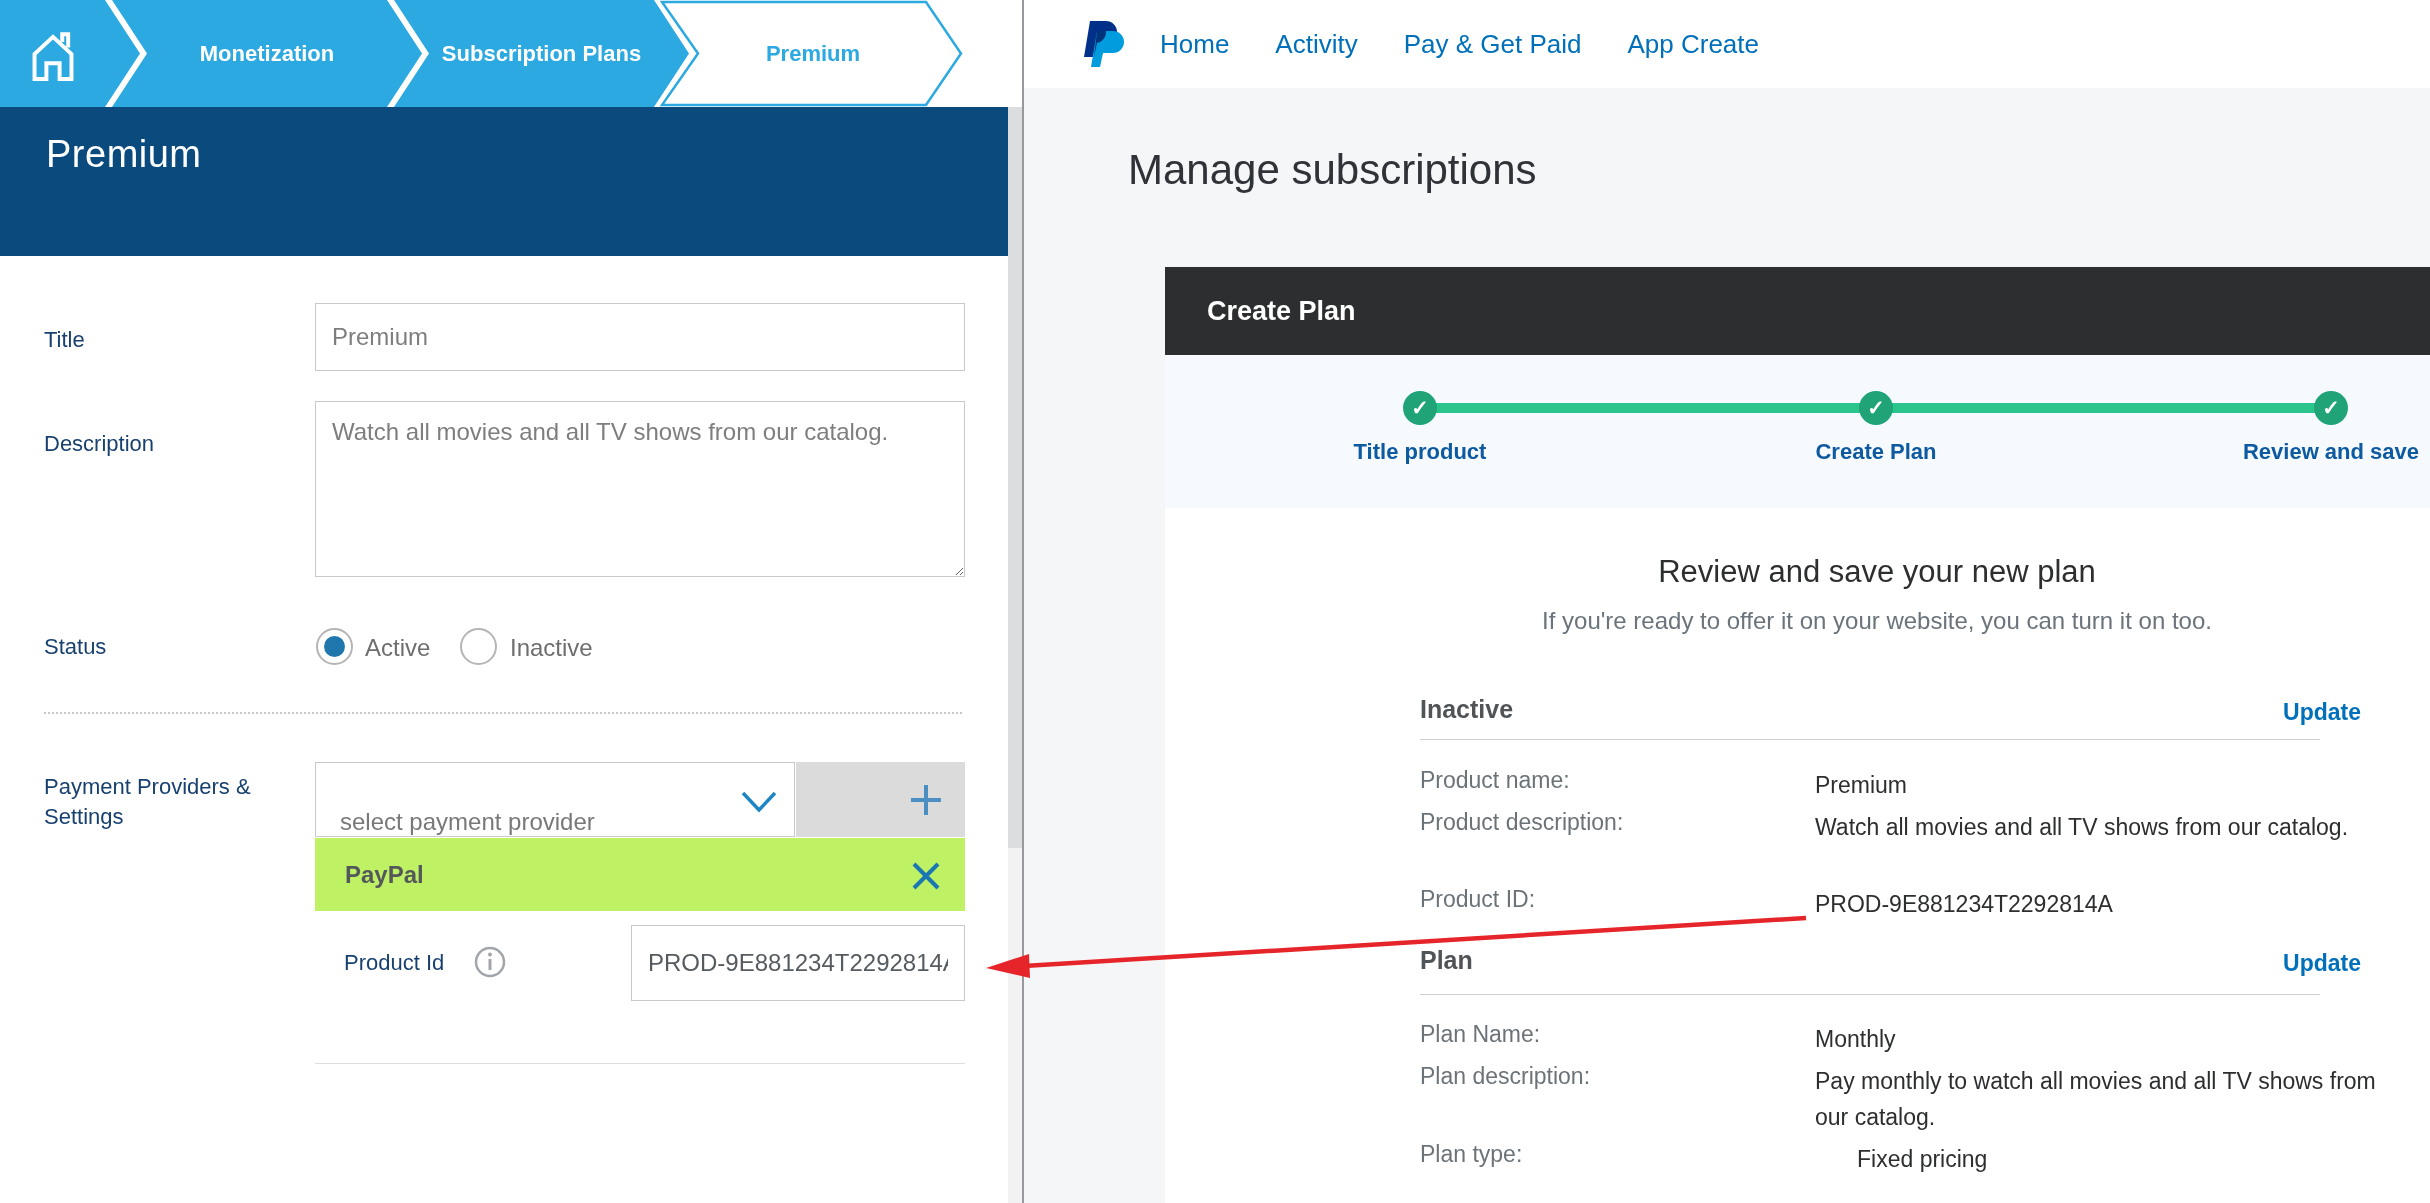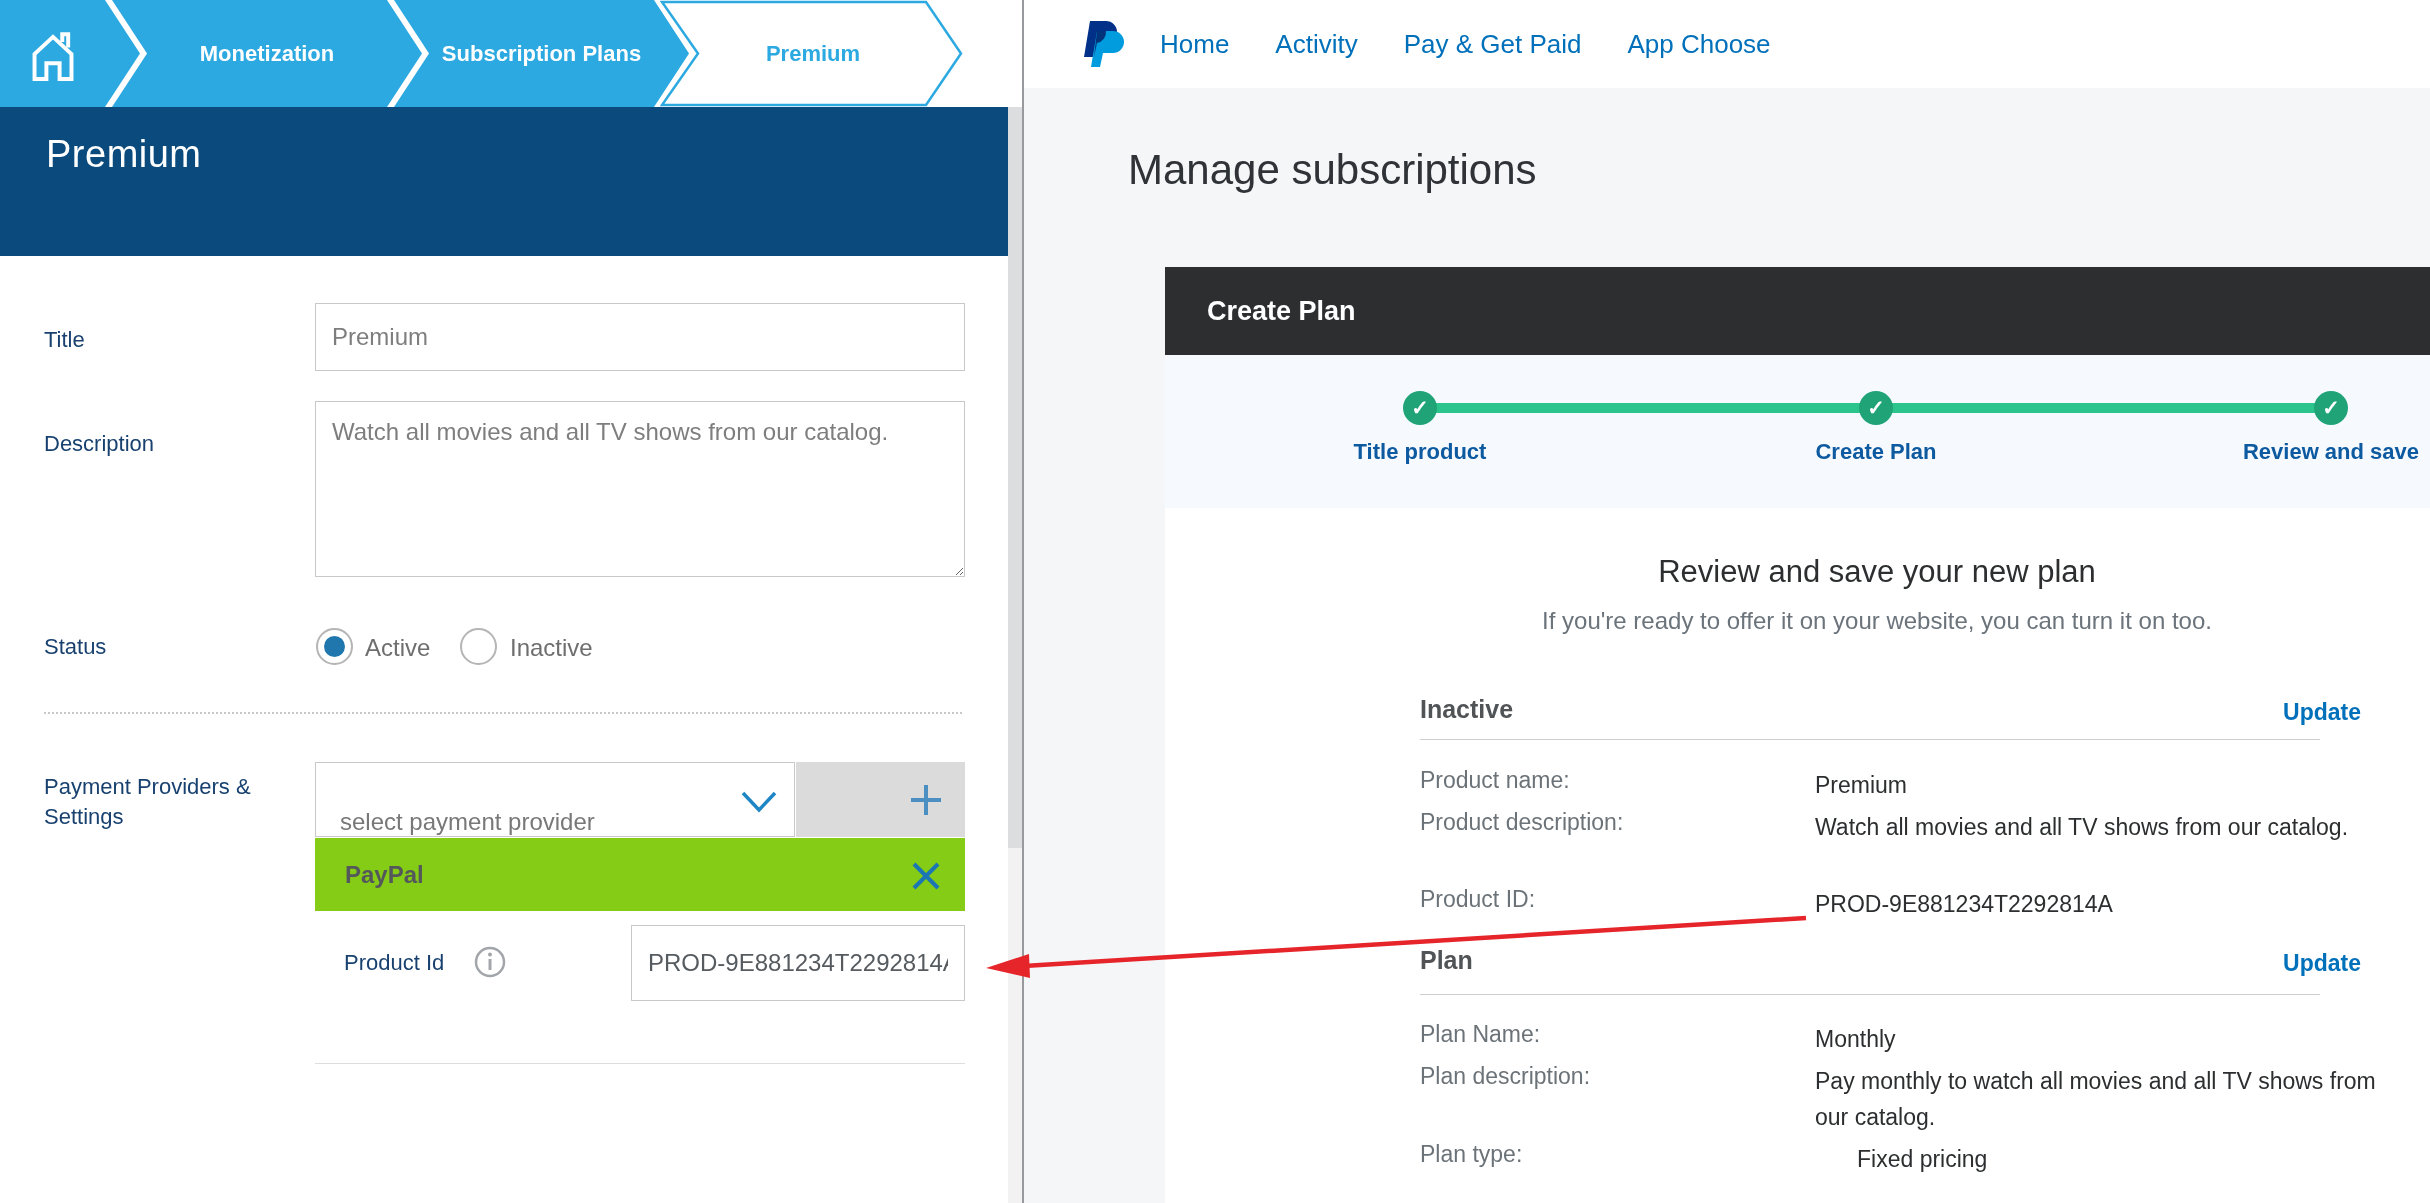--- a/index.html
+++ b/index.html
@@ -32,21 +32,21 @@
   
   .radio-outer { position:absolute; width:37px; height:37px; border:2px solid #B5B5B5; border-radius:50%; background:#fff; }
   .radio-dot { position:absolute; left:6px; top:6px; width:21px; height:21px; border-radius:50%; background:#1F77AE; }
   .radio-label { position:absolute; font-size:24px; color:#6E6E6E; }
 
   #dotted-divider { left:44px; top:712px; width:918px; height:0; border-top:2px dotted #C8C8C8; }
 
   
   #provider-select { left:315px; top:762px; width:480px; height:75px; border:1px solid #C9C9C9; background:#fff; display:flex; align-items:flex-end; padding:0 24px; font-size:24px; color:#787878; cursor:pointer; }
   #plus-box { left:796px; top:762px; width:169px; height:75px; background:#DBDBDB; }
-  #provider-row { left:315px; top:838px; width:650px; height:73px; background:#84cc16; display:flex; align-items:center; padding-left:30px; font-size:24px; font-weight:700; color:#55585B; }
+  #provider-row { left:315px; top:838px; width:650px; height:73px; background:#bef264; display:flex; align-items:center; padding-left:30px; font-size:24px; font-weight:700; color:#55585B; }
   #prodid-input { left:631px; top:925px; width:334px; height:76px; color:#565B60; }
   #bottom-divider { left:315px; top:1063px; width:650px; height:0; border-top:1px solid #DDDDDD; }
 
   
   #scroll-track { left:1008px; top:107px; width:14px; height:1096px; background:#F2F2F2; }
   #scroll-thumb { left:1008px; top:107px; width:14px; height:741px; background:#DBDDDF; }
   #split-border { left:1022px; top:0; width:2px; height:1203px; background:#97999C; }
 
   
   #pp-page { left:1024px; top:0; width:1406px; height:1203px; background:#F4F6F8; }
@@ -168,21 +168,21 @@
   <div id="pp-header">
     <svg class="abs" style="left:60px;top:19px;" width="40" height="52" viewBox="0 0 40 52">
       <path d="M6 2 h16 a11 11 0 0 1 0 22 h-10 l-3 14 h-9 z" fill="#003087"></path>
       <path d="M13 12 h16 a11 11 0 0 1 0 22 h-10 l-3 14 h-9 z" fill="#009CDE"></path>
       <path d="M13 12 h9 a11 11 0 0 1 -9 12 l-3 14 z" fill="#012169" opacity="0.85"></path>
     </svg>
     <div id="pp-nav">
       <span class="pp-nav-item">Home</span>
       <span class="pp-nav-item">Activity</span>
       <span class="pp-nav-item">Pay &amp; Get Paid</span>
-      <span class="pp-nav-item">App Choose</span>
+      <span class="pp-nav-item">App Create</span>
     </div>
   </div>
 
   <span id="pp-title">Manage subscriptions</span>
 
   <div id="pp-card">
     <div id="card-head">
       <span>Create Plan</span>
     </div>
 

